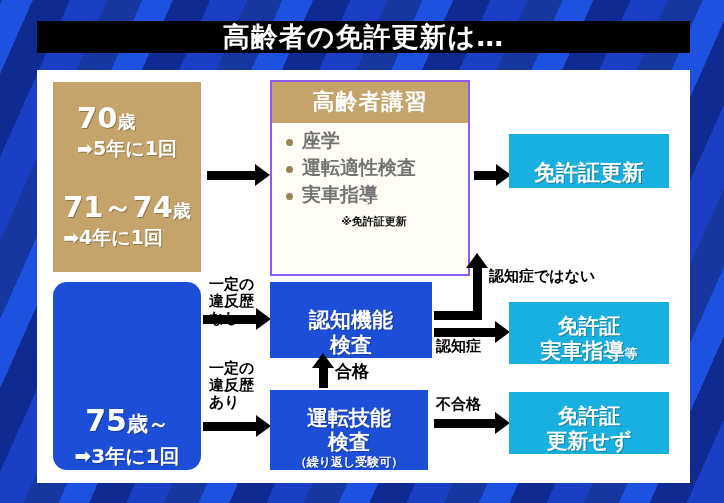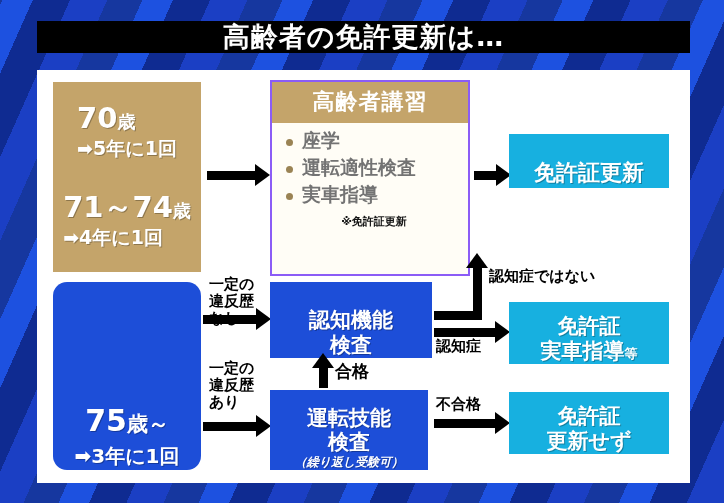--- a/index.html
+++ b/index.html
@@ -87,21 +87,21 @@
     padding-right: 6px;
   }
   #koushuu .note .l2 { display: block; padding-left: 22px; }
 
   
   #ninchi { left: 233px; top: 212px; width: 162px; height: 76px;
             font-size: 21px; font-weight: bold; line-height: 1.18; }
   
   #gino   { left: 233px; top: 320px; width: 158px; height: 80px;
             font-size: 21px; font-weight: bold; line-height: 1.15; }
-  #gino .sub { font-size: 12px; font-weight: bold; margin-top: 2px; font-style: italic; }
+  #gino .sub { font-size: 12px; font-weight: bold; margin-top: 2px; }
 
   
   #renew  { left: 472px; top: 64px;  width: 160px; height: 54px;
             font-size: 22px; font-weight: bold; }
   #revoke { left: 472px; top: 232px; width: 160px; height: 62px;
             font-size: 21px; font-weight: bold; line-height: 1.2; }
   #revoke .suffix { font-size: 13px; }
   #norenew{ left: 472px; top: 322px; width: 160px; height: 62px;
             font-size: 21px; font-weight: bold; line-height: 1.2; }
 

